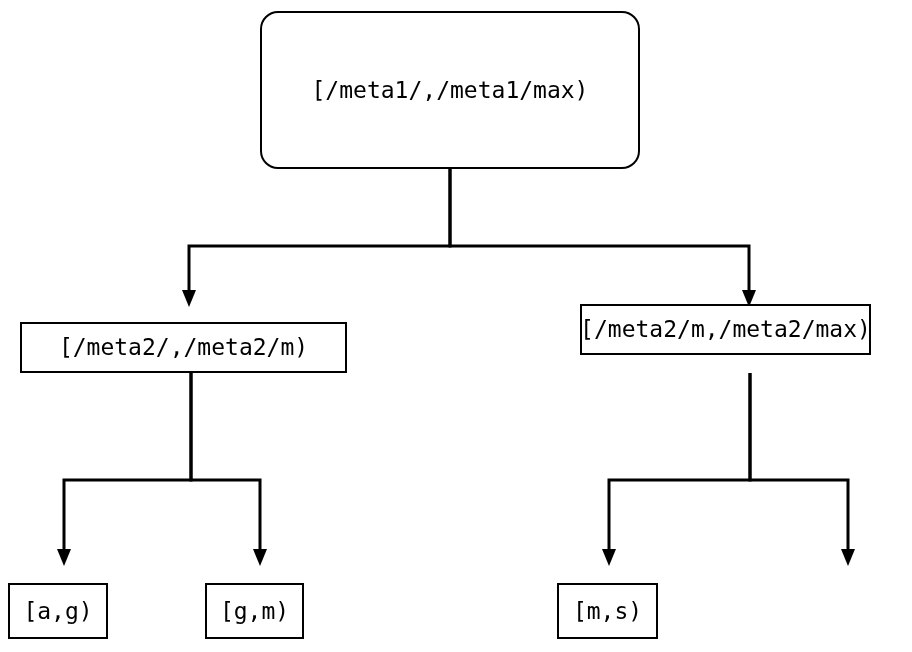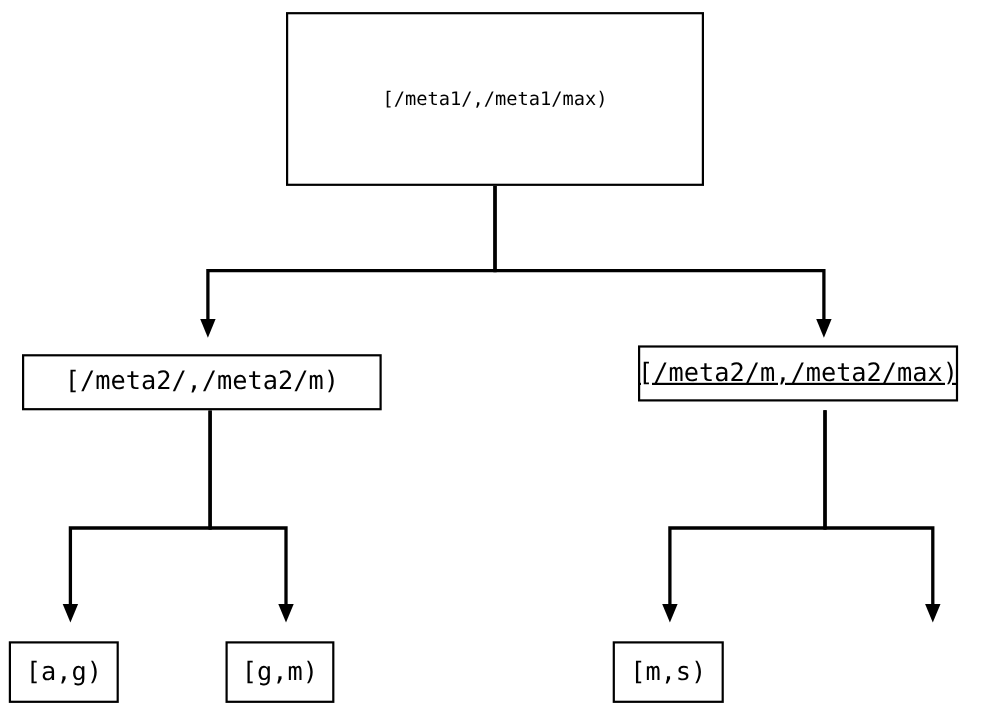--- a/index.html
+++ b/index.html
@@ -36,21 +36,21 @@
     align-items: center;
     justify-content: center;
     color: #000000;
     letter-spacing: 0px;
     white-space: pre;
   }
   .node-label {
     display: block;
     line-height: 1;
   }
-  .node-root  { font-size: 17px; }
+  .node-root  { font-size: 23px; border-radius: 18px; }
   .node-mid   { font-size: 23px; }
   .node-leaf  { font-size: 23px; }
 </style>
 </head>
 <body>
 
 <div id="diagram-root">
 
   <svg id="edge-layer" viewBox="0 0 912 652" width="912" height="652" xmlns="http://www.w3.org/2000/svg" aria-hidden="true">
 
@@ -83,21 +83,21 @@
   </svg>
 
   <div class="node node-root" style="left:260px; top:11px; width:380px; height:158px;">
     <span class="node-label">[/meta1/,/meta1/max)</span>
   </div>
 
   <div class="node node-mid" style="left:20px; top:322px; width:327px; height:51px;text-align:right;">
     <span class="node-label">[/meta2/,/meta2/m)</span>
   </div>
 
-  <div class="node node-mid" style="left:580px; top:314px; width:291px; height:51px;text-decoration:underline;">
+  <div class="node node-mid" style="left:580px; top:304px; width:291px; height:51px;">
     <span class="node-label">[/meta2/m,/meta2/max)</span>
   </div>
 
   <div class="node node-leaf" style="left:205px; top:583px; width:99px; height:56px;">
     <span class="node-label">[g,m)</span>
   </div>
 
   <div class="node node-leaf" style="left:8px; top:583px; width:100px; height:56px;">
     <span class="node-label">[a,g)</span>
   </div>

